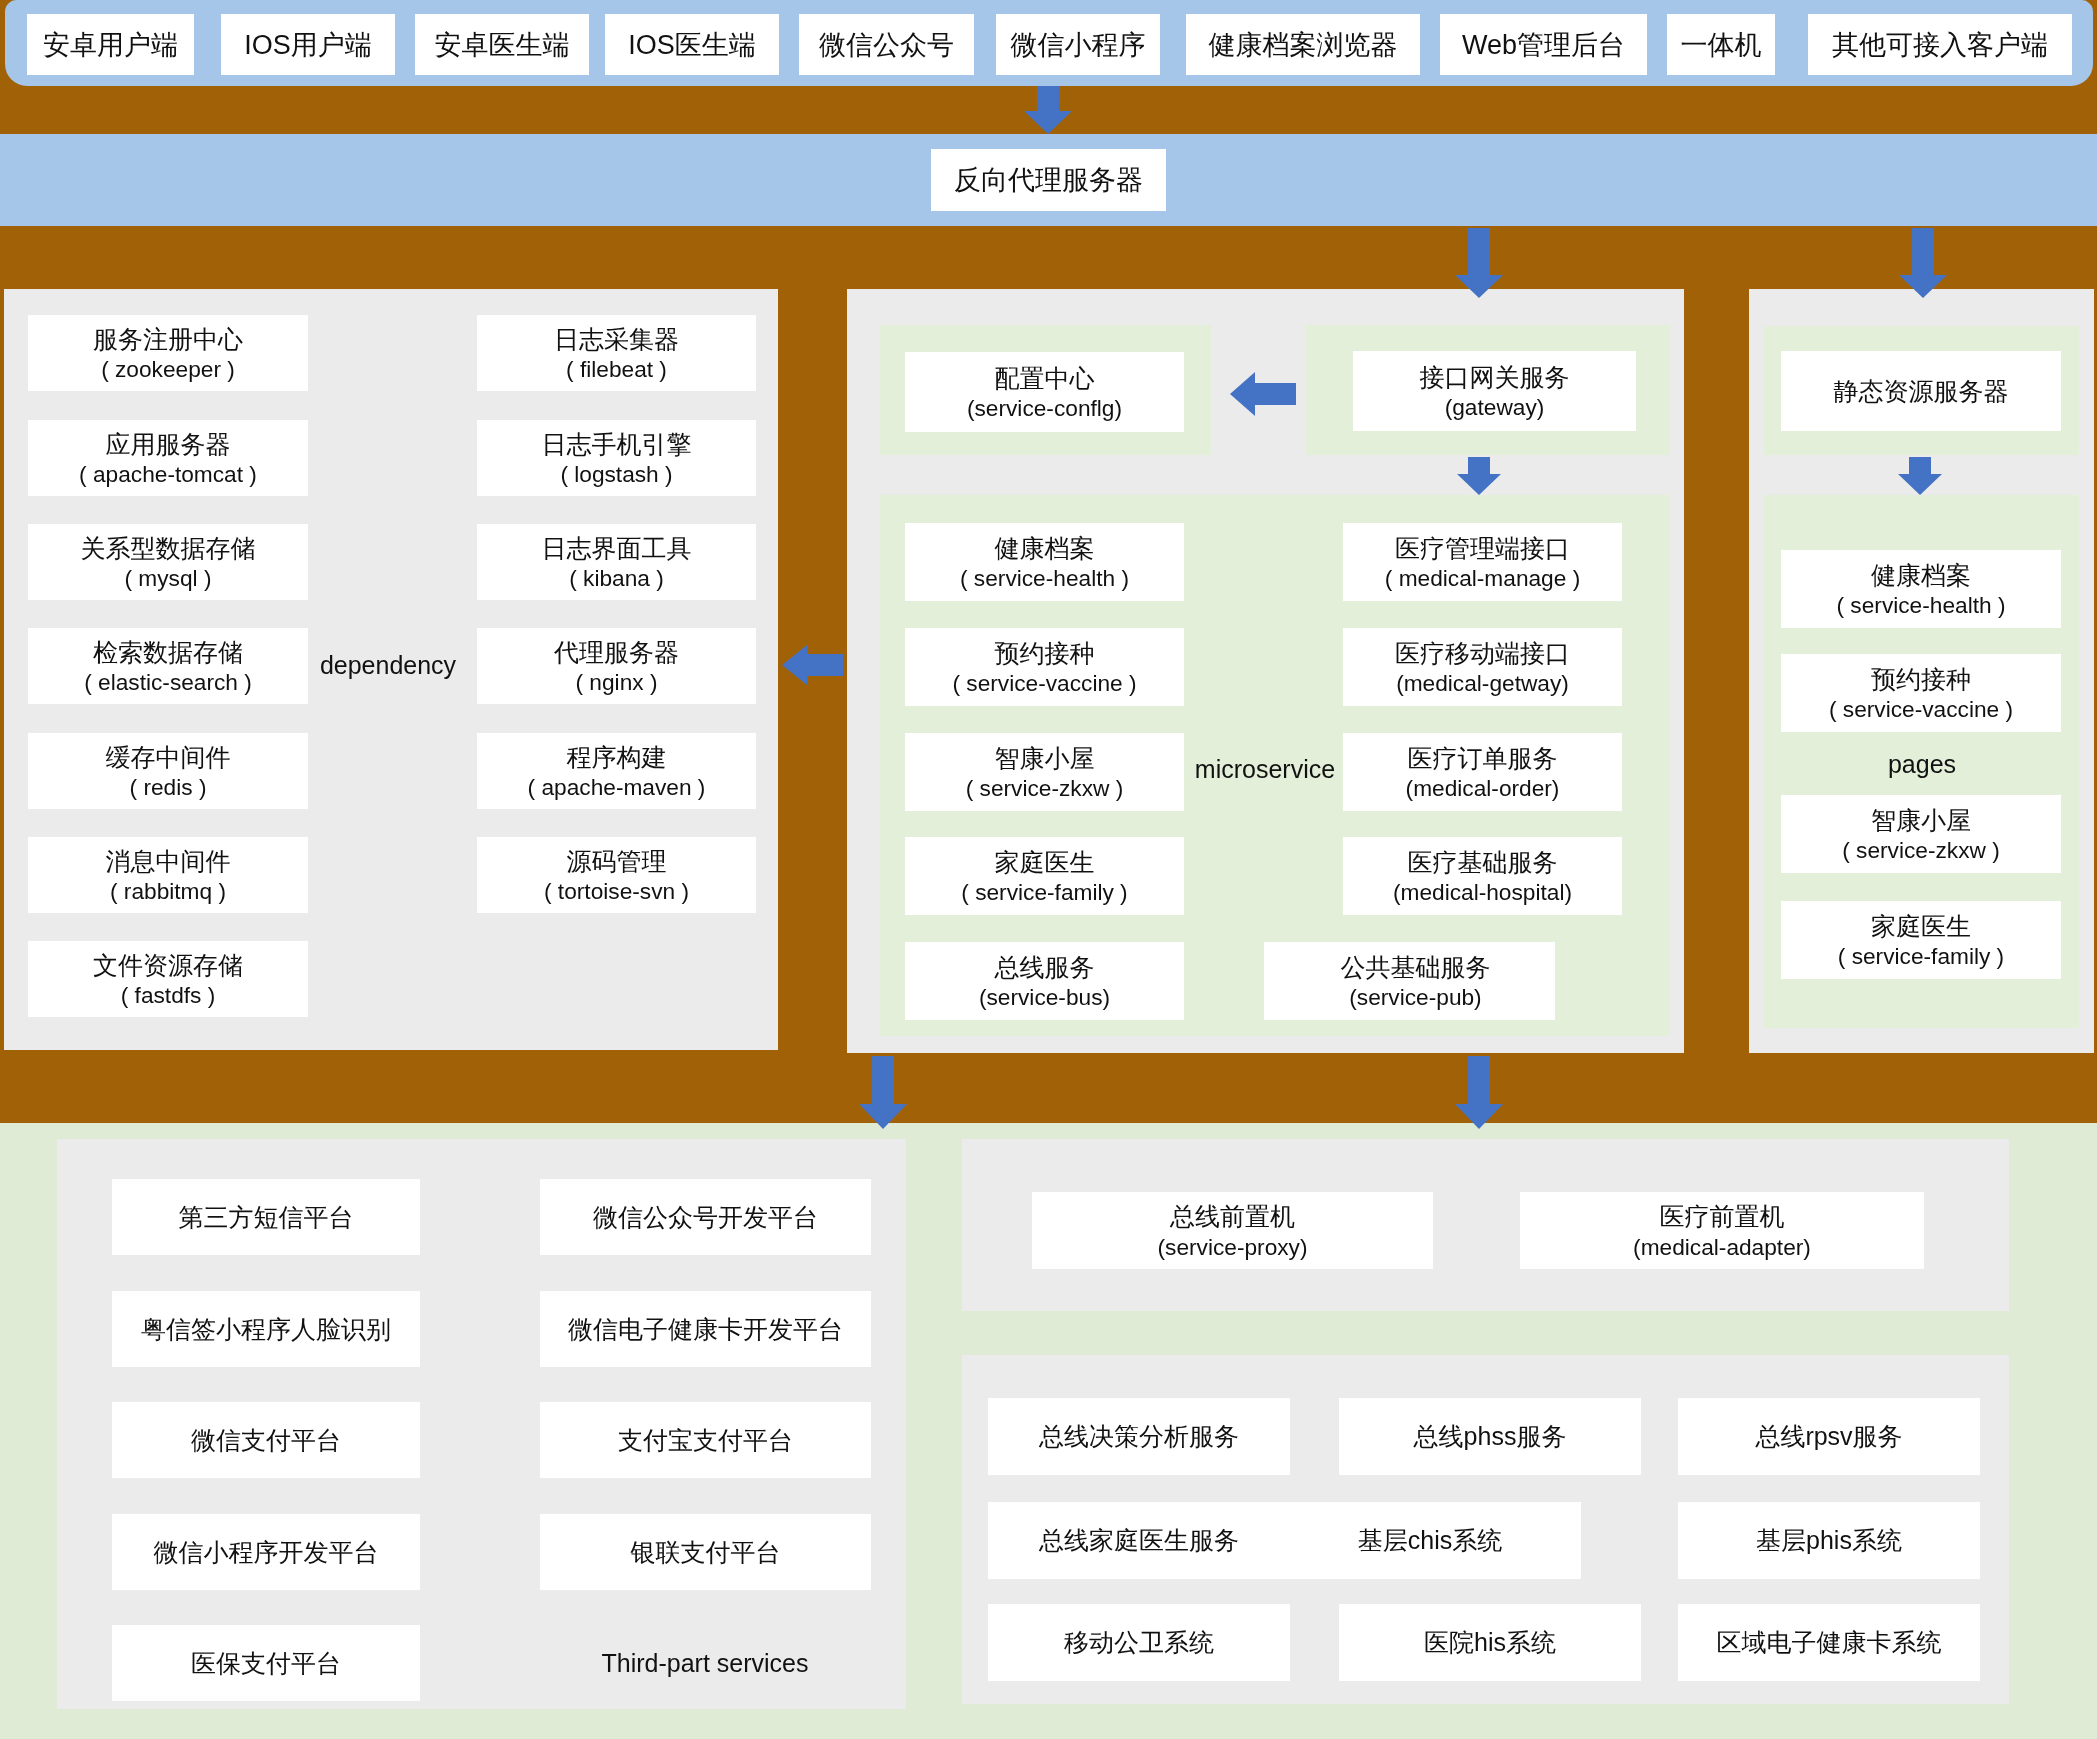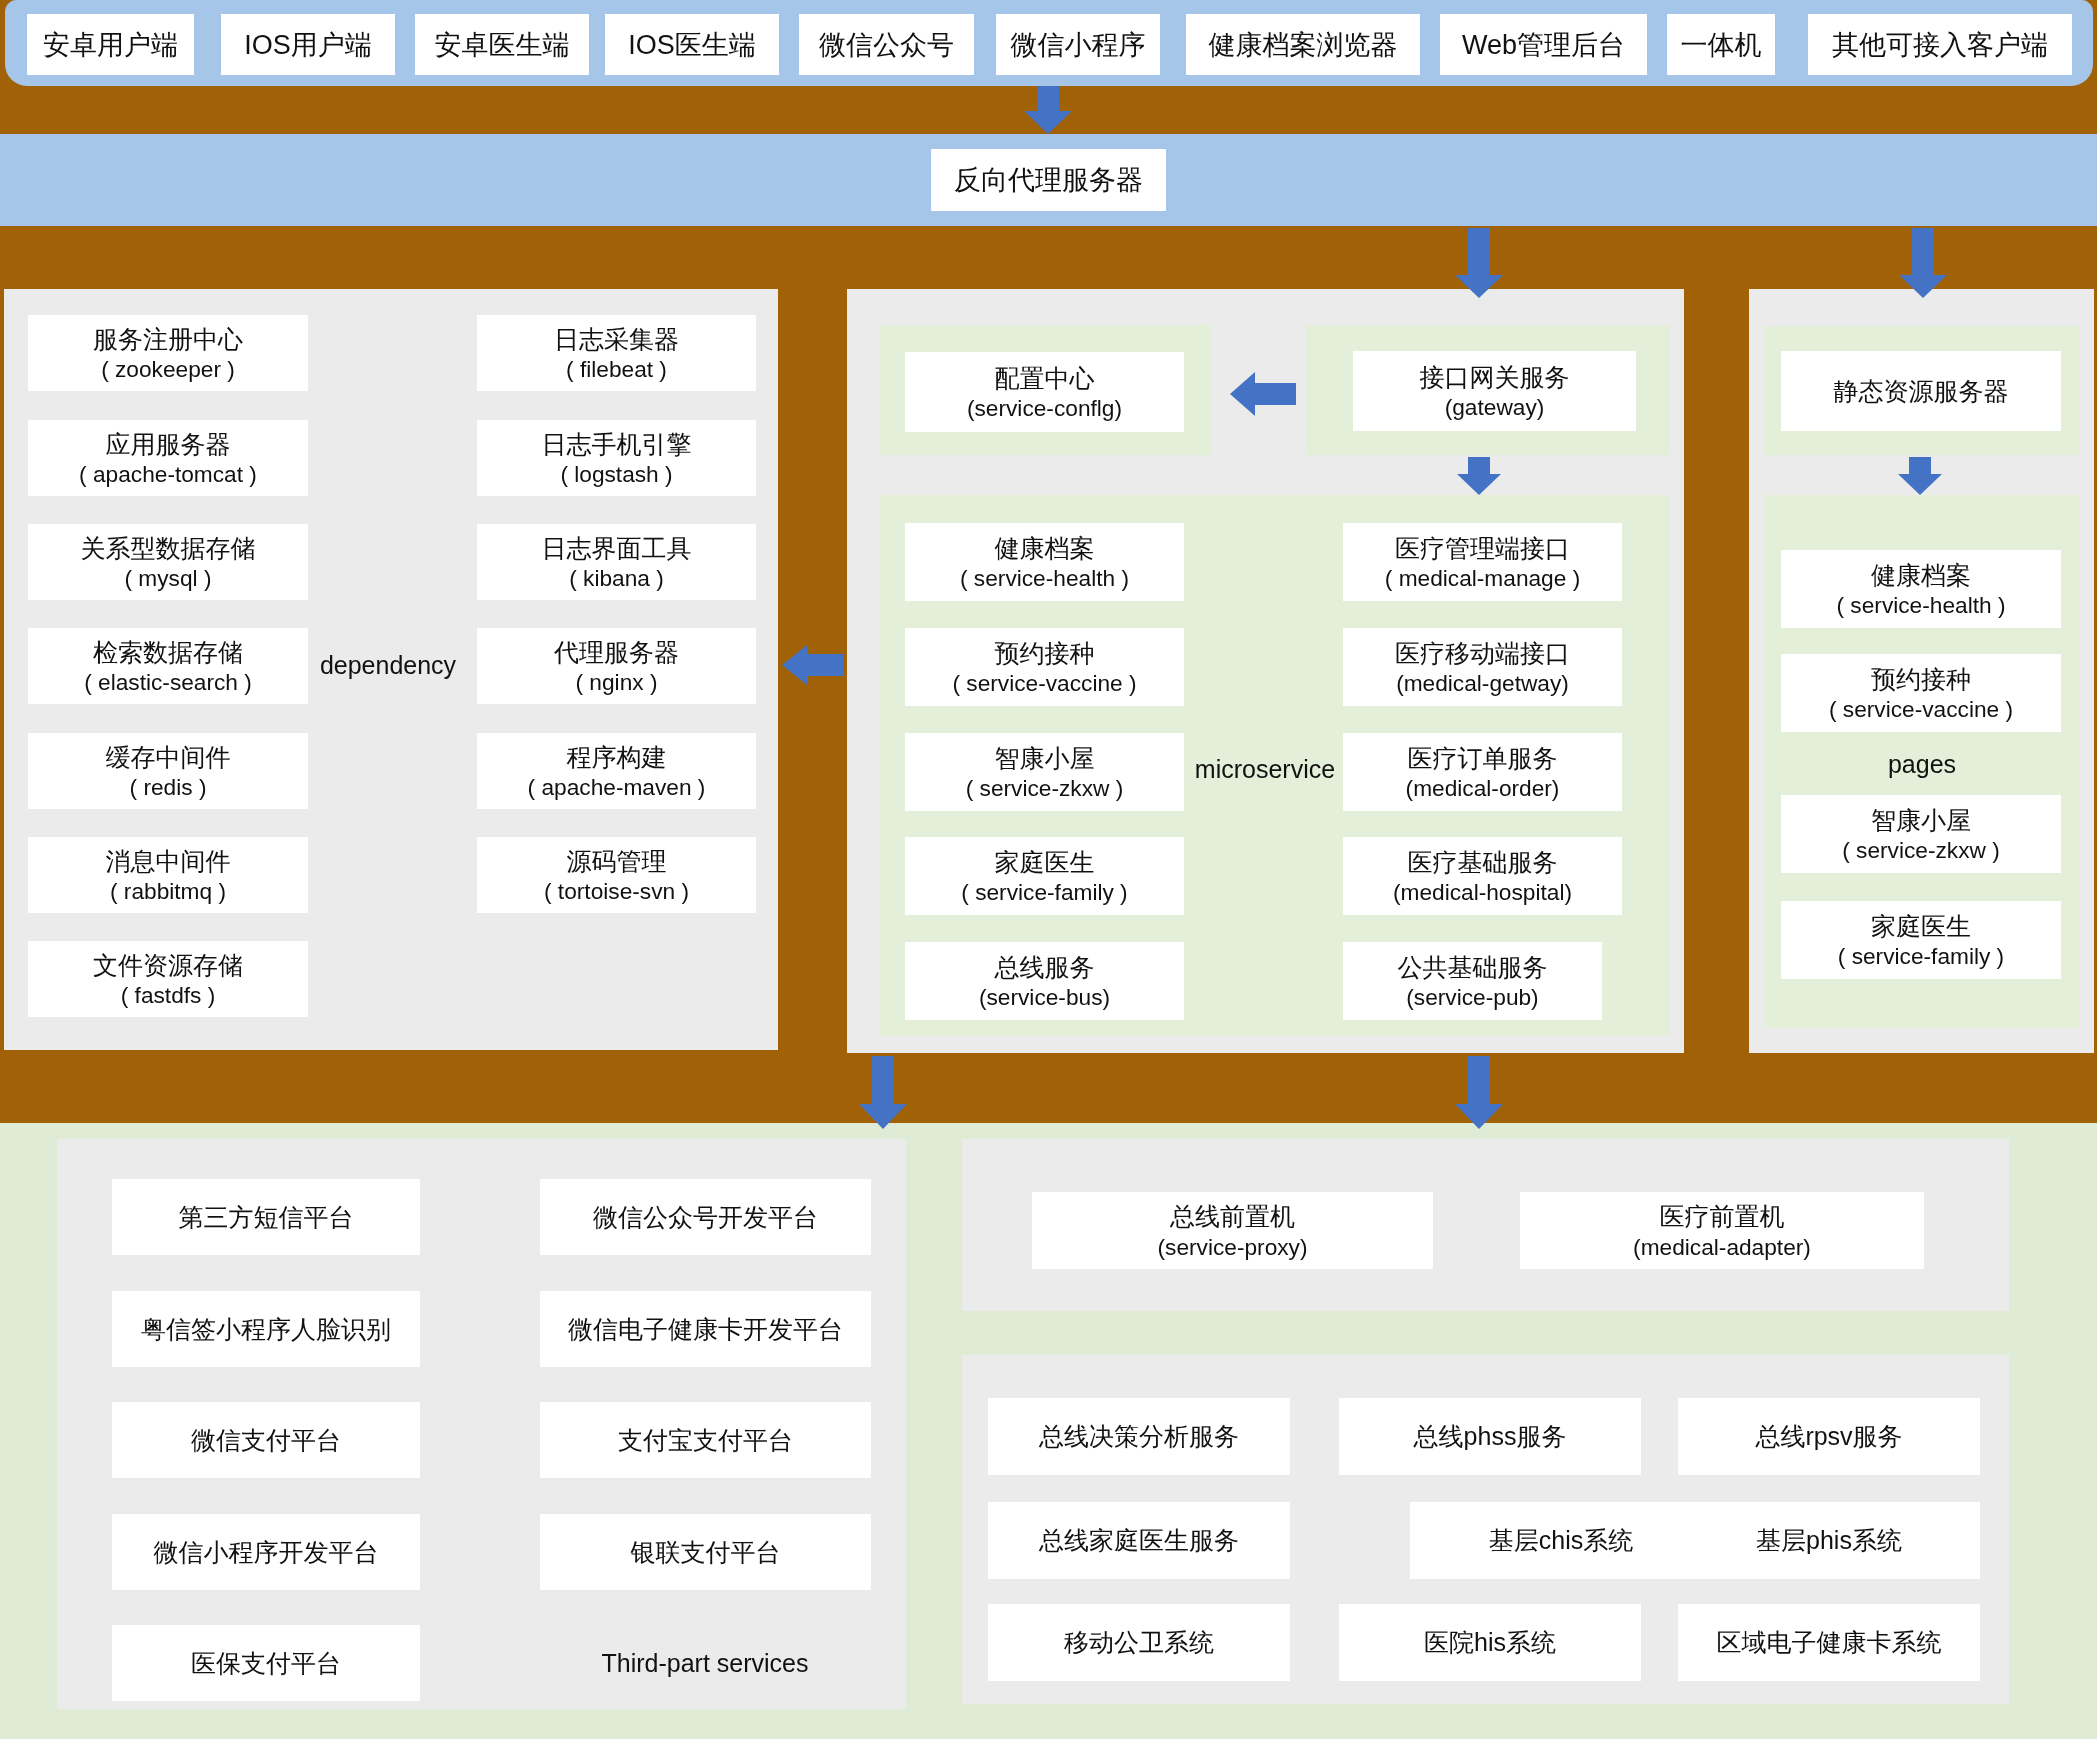--- a/index.html
+++ b/index.html
@@ -188,21 +188,21 @@
       <span class="en">(medical-getway)</span>
     </div>
   <div class="box" style="left:1343px;top:733px;width:279px;height:78px;">
       <span class="zh">医疗订单服务</span>
       <span class="en">(medical-order)</span>
     </div>
   <div class="box" style="left:1343px;top:837px;width:279px;height:78px;">
       <span class="zh">医疗基础服务</span>
       <span class="en">(medical-hospital)</span>
     </div>
-  <div class="box" style="left:1343px;top:942px;width:259px;height:78px;">
+  <div class="box" style="left:1264px;top:942px;width:279px;height:78px;padding-left:12px;">
       <span class="zh">公共基础服务</span>
       <span class="en">(service-pub)</span>
     </div>
   <span class="glabel" style="left:1265px;top:769px;">microservice</span>
 
   <div class="box" style="left:1781px;top:351px;width:280px;height:80px;">
       <span class="zh">静态资源服务器</span>
     </div>
   <div class="box" style="left:1781px;top:550px;width:280px;height:78px;">
       <span class="zh">健康档案</span>
@@ -265,21 +265,21 @@
     </div>
   <div class="box" style="left:1339px;top:1398px;width:302px;height:77px;">
       <span class="zh">总线phss服务</span>
     </div>
   <div class="box" style="left:1678px;top:1398px;width:302px;height:77px;">
       <span class="zh">总线rpsv服务</span>
     </div>
   <div class="box" style="left:988px;top:1502px;width:302px;height:77px;">
       <span class="zh">总线家庭医生服务</span>
     </div>
-  <div class="box" style="left:1410px;top:1502px;width:302px;height:77px;">
+  <div class="box" style="left:1279px;top:1502px;width:302px;height:77px;">
       <span class="zh">基层chis系统</span>
     </div>
   <div class="box" style="left:1678px;top:1502px;width:302px;height:77px;">
       <span class="zh">基层phis系统</span>
     </div>
   <div class="box" style="left:988px;top:1604px;width:302px;height:77px;">
       <span class="zh">移动公卫系统</span>
     </div>
   <div class="box" style="left:1339px;top:1604px;width:302px;height:77px;">
       <span class="zh">医院his系统</span>

